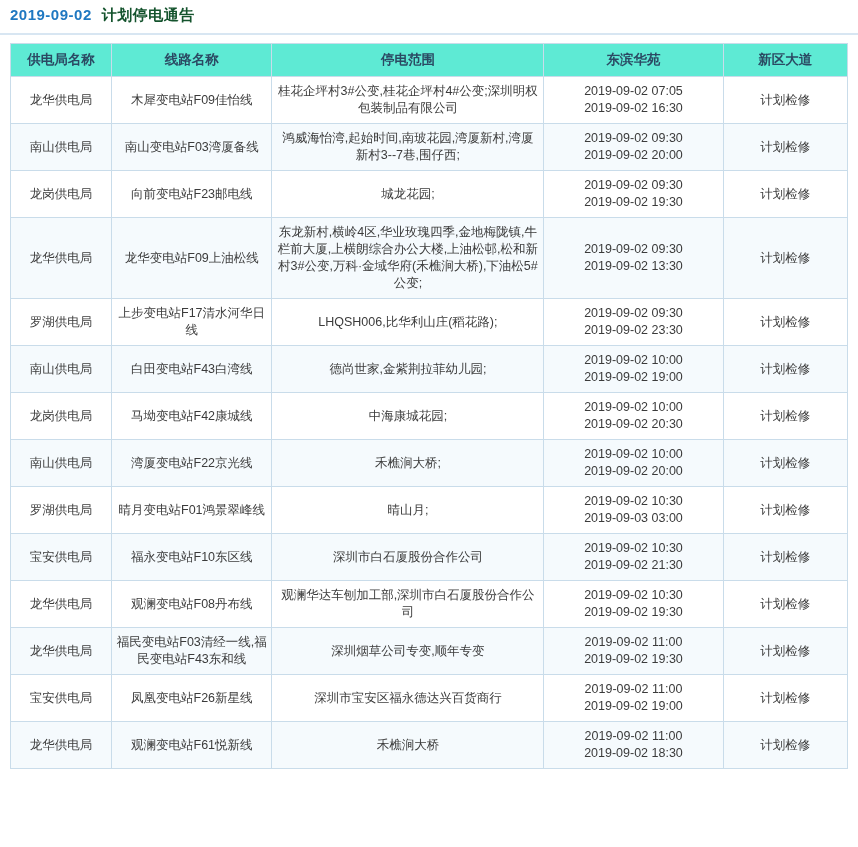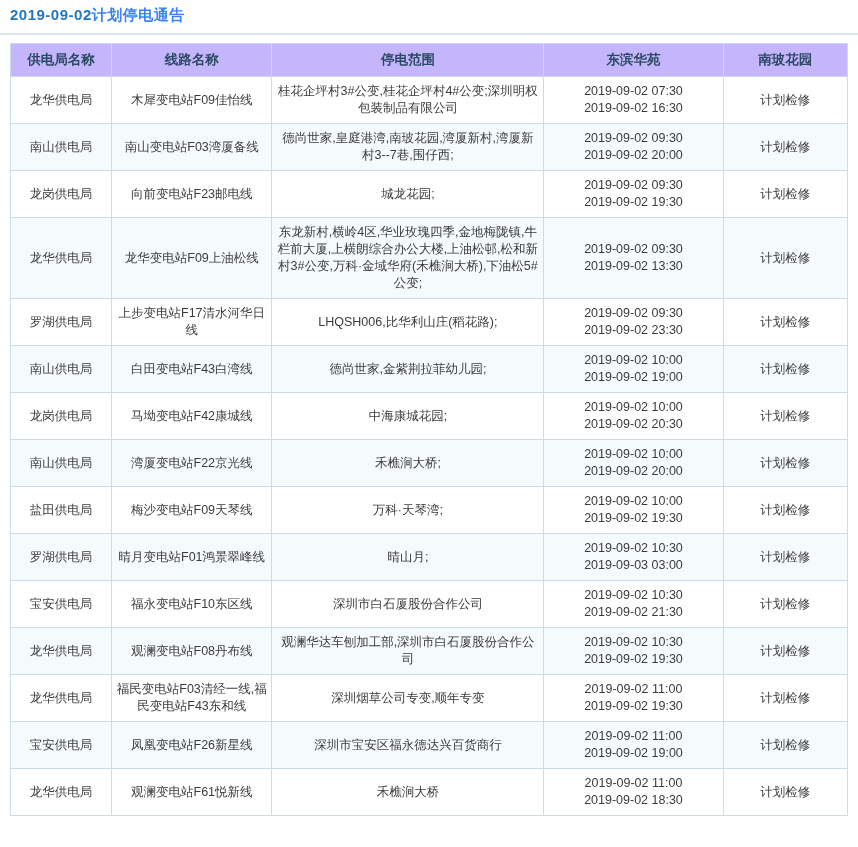--- a/index.html
+++ b/index.html
@@ -18,35 +18,36 @@
   }
   .title-bar {
     padding: 6px 0 8px 10px;
     font-size: 15px;
     font-weight: bold;
     color: #1f78c1;
     letter-spacing: 0.5px;
     border-bottom: 2px solid #d8e6f2;
     display: flex;
     align-items: baseline;
+    gap: 10px;
   }
   .title-date {
     color: #1f78c1;
   }
   .title-text {
-    color: #3b82f6;
+    color: #14532d;
   }
   table.outage {
     border-collapse: collapse;
     width: 838px;
     margin: 8px 10px 0 10px;
     table-layout: fixed;
   }
   table.outage th {
-    background: #c4b5fd;
+    background: #5eead4;
     color: #2b4a63;
     font-size: 13.5px;
     font-weight: bold;
     height: 30px;
     border: 1px solid #c9dcea;
     text-align: center;
     vertical-align: middle;
   }
   table.outage td {
     border: 1px solid #c9dcea;
@@ -95,36 +96,36 @@
       <col class="col-scope">
       <col class="col-time">
       <col class="col-reason">
     </colgroup>
     <thead>
       <tr>
         <th>供电局名称</th>
         <th>线路名称</th>
         <th>停电范围</th>
         <th>东滨华苑</th>
-        <th>南玻花园</th>
+        <th>新区大道</th>
       </tr>
     </thead>
     <tbody id="table-body">
         <tr>
           <td>龙华供电局</td>
           <td class="line-cell">木犀变电站F09佳怡线</td>
           <td class="scope-cell">桂花企坪村3#公变,桂花企坪村4#公变;深圳明权包装制品有限公司</td>
-          <td class="time-cell">2019-09-02 07:30
+          <td class="time-cell">2019-09-02 07:05
 2019-09-02 16:30</td>
           <td>计划检修</td>
         </tr>
         <tr>
           <td>南山供电局</td>
           <td class="line-cell">南山变电站F03湾厦备线</td>
-          <td class="scope-cell">德尚世家,皇庭港湾,南玻花园,湾厦新村,湾厦新村3--7巷,围仔西;</td>
+          <td class="scope-cell">鸿威海怡湾,起始时间,南玻花园,湾厦新村,湾厦新村3--7巷,围仔西;</td>
           <td class="time-cell">2019-09-02 09:30
 2019-09-02 20:00</td>
           <td>计划检修</td>
         </tr>
         <tr>
           <td>龙岗供电局</td>
           <td class="line-cell">向前变电站F23邮电线</td>
           <td class="scope-cell">城龙花园;</td>
           <td class="time-cell">2019-09-02 09:30
 2019-09-02 19:30</td>
@@ -164,28 +165,20 @@
         </tr>
         <tr>
           <td>南山供电局</td>
           <td class="line-cell">湾厦变电站F22京光线</td>
           <td class="scope-cell">禾樵涧大桥;</td>
           <td class="time-cell">2019-09-02 10:00
 2019-09-02 20:00</td>
           <td>计划检修</td>
         </tr>
         <tr>
-          <td>盐田供电局</td>
-          <td class="line-cell">梅沙变电站F09天琴线</td>
-          <td class="scope-cell">万科·天琴湾;</td>
-          <td class="time-cell">2019-09-02 10:00
-2019-09-02 19:30</td>
-          <td>计划检修</td>
-        </tr>
-        <tr>
           <td>罗湖供电局</td>
           <td class="line-cell">晴月变电站F01鸿景翠峰线</td>
           <td class="scope-cell">晴山月;</td>
           <td class="time-cell">2019-09-02 10:30
 2019-09-03 03:00</td>
           <td>计划检修</td>
         </tr>
         <tr>
           <td>宝安供电局</td>
           <td class="line-cell">福永变电站F10东区线</td>

